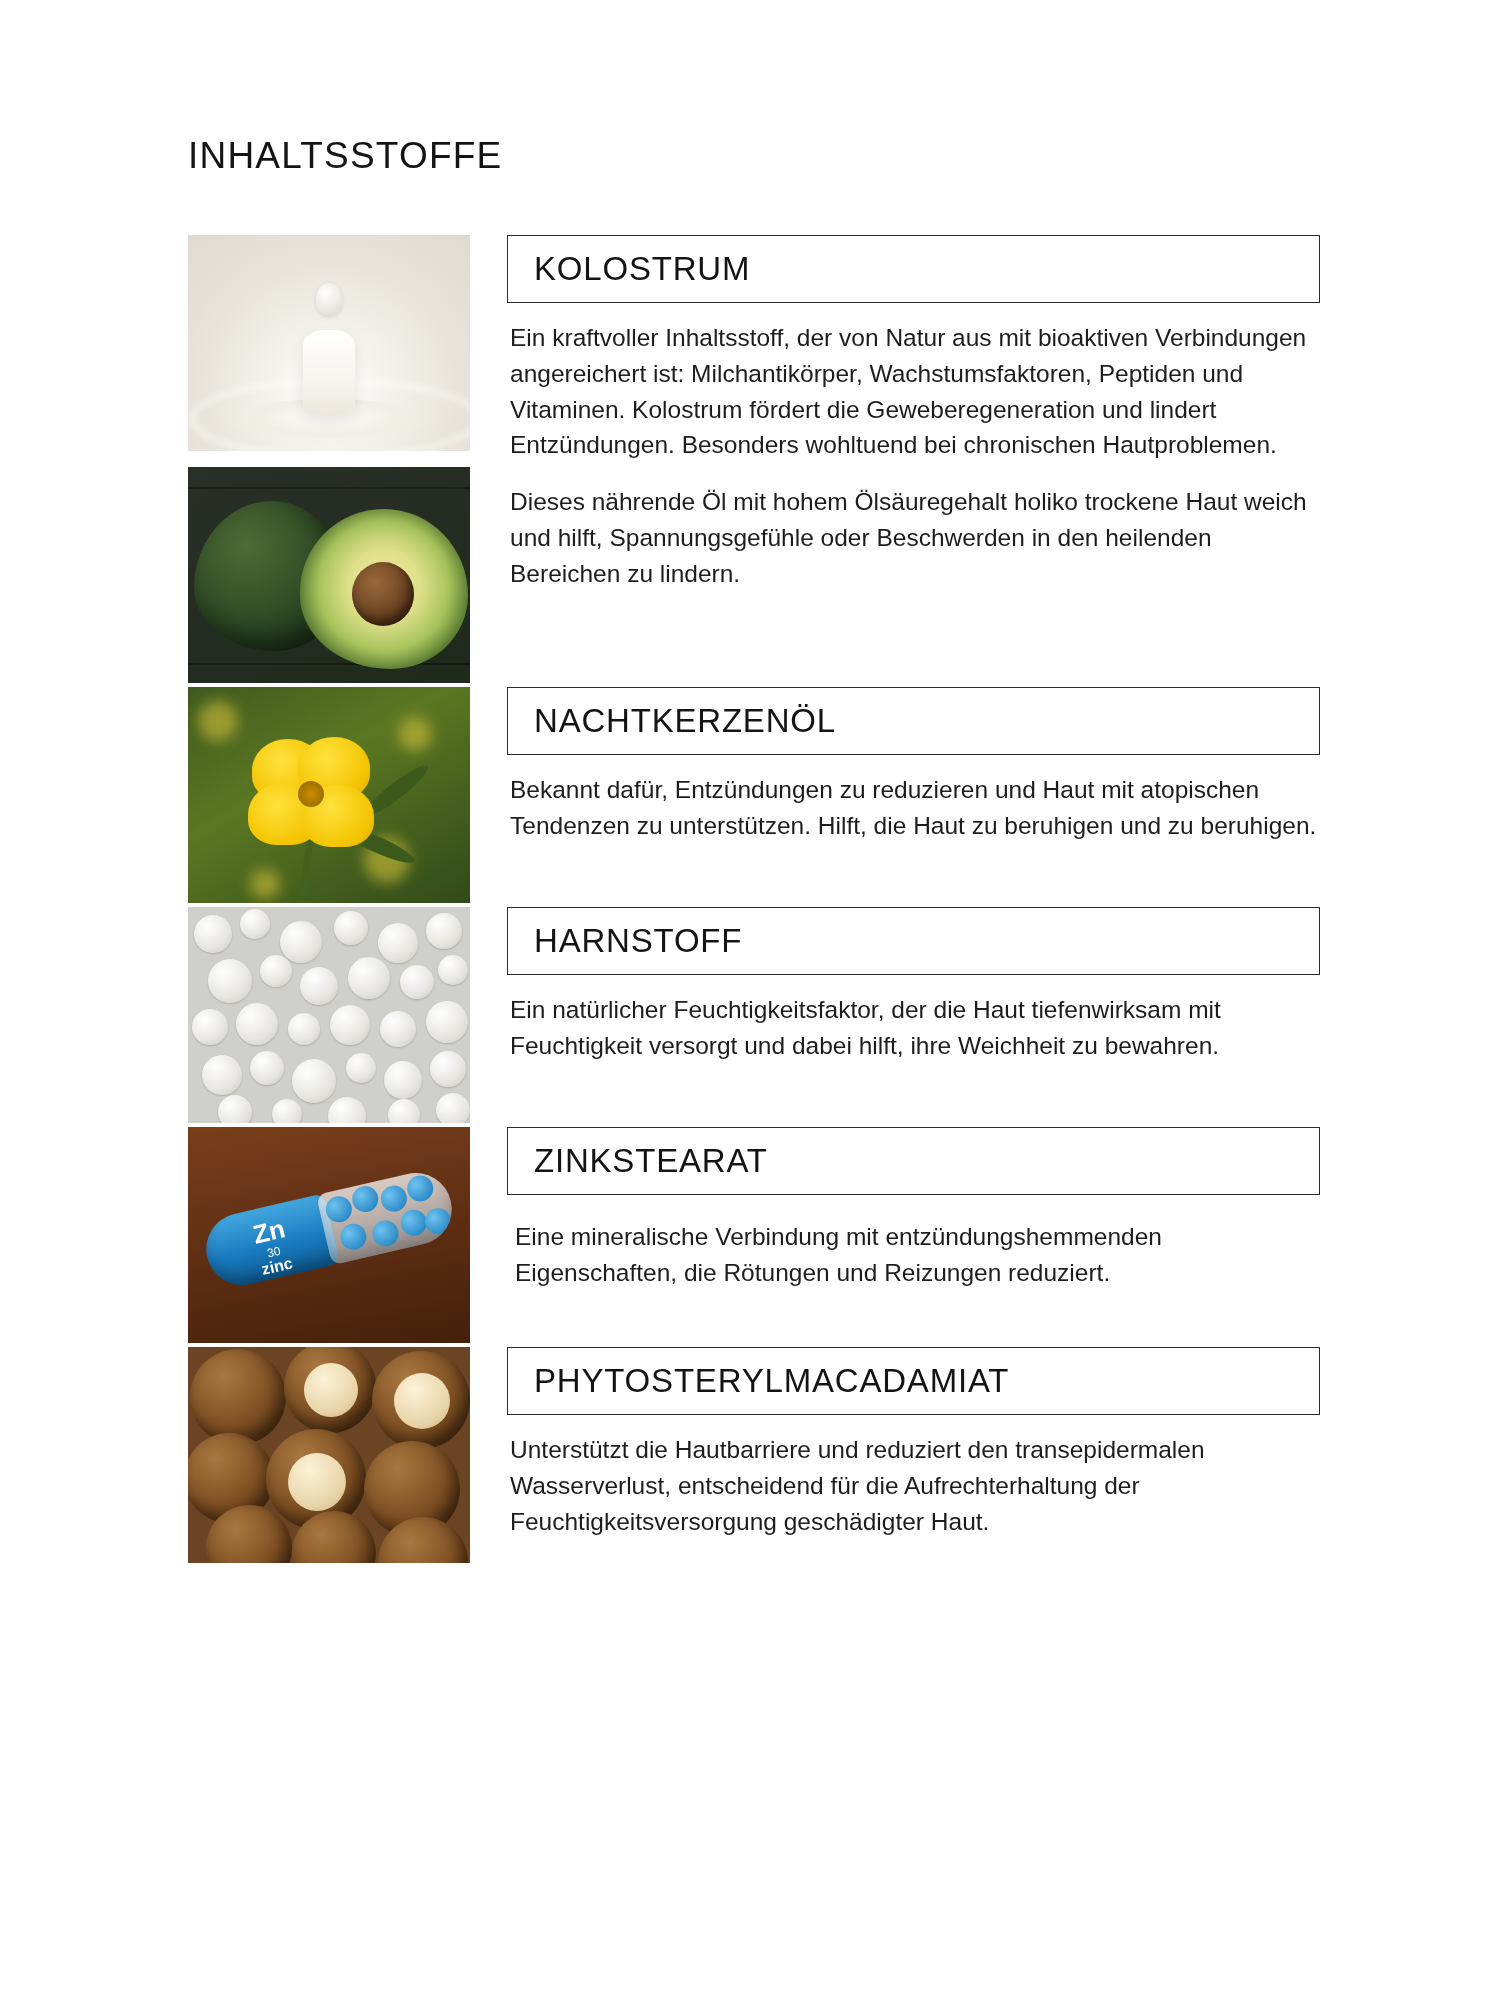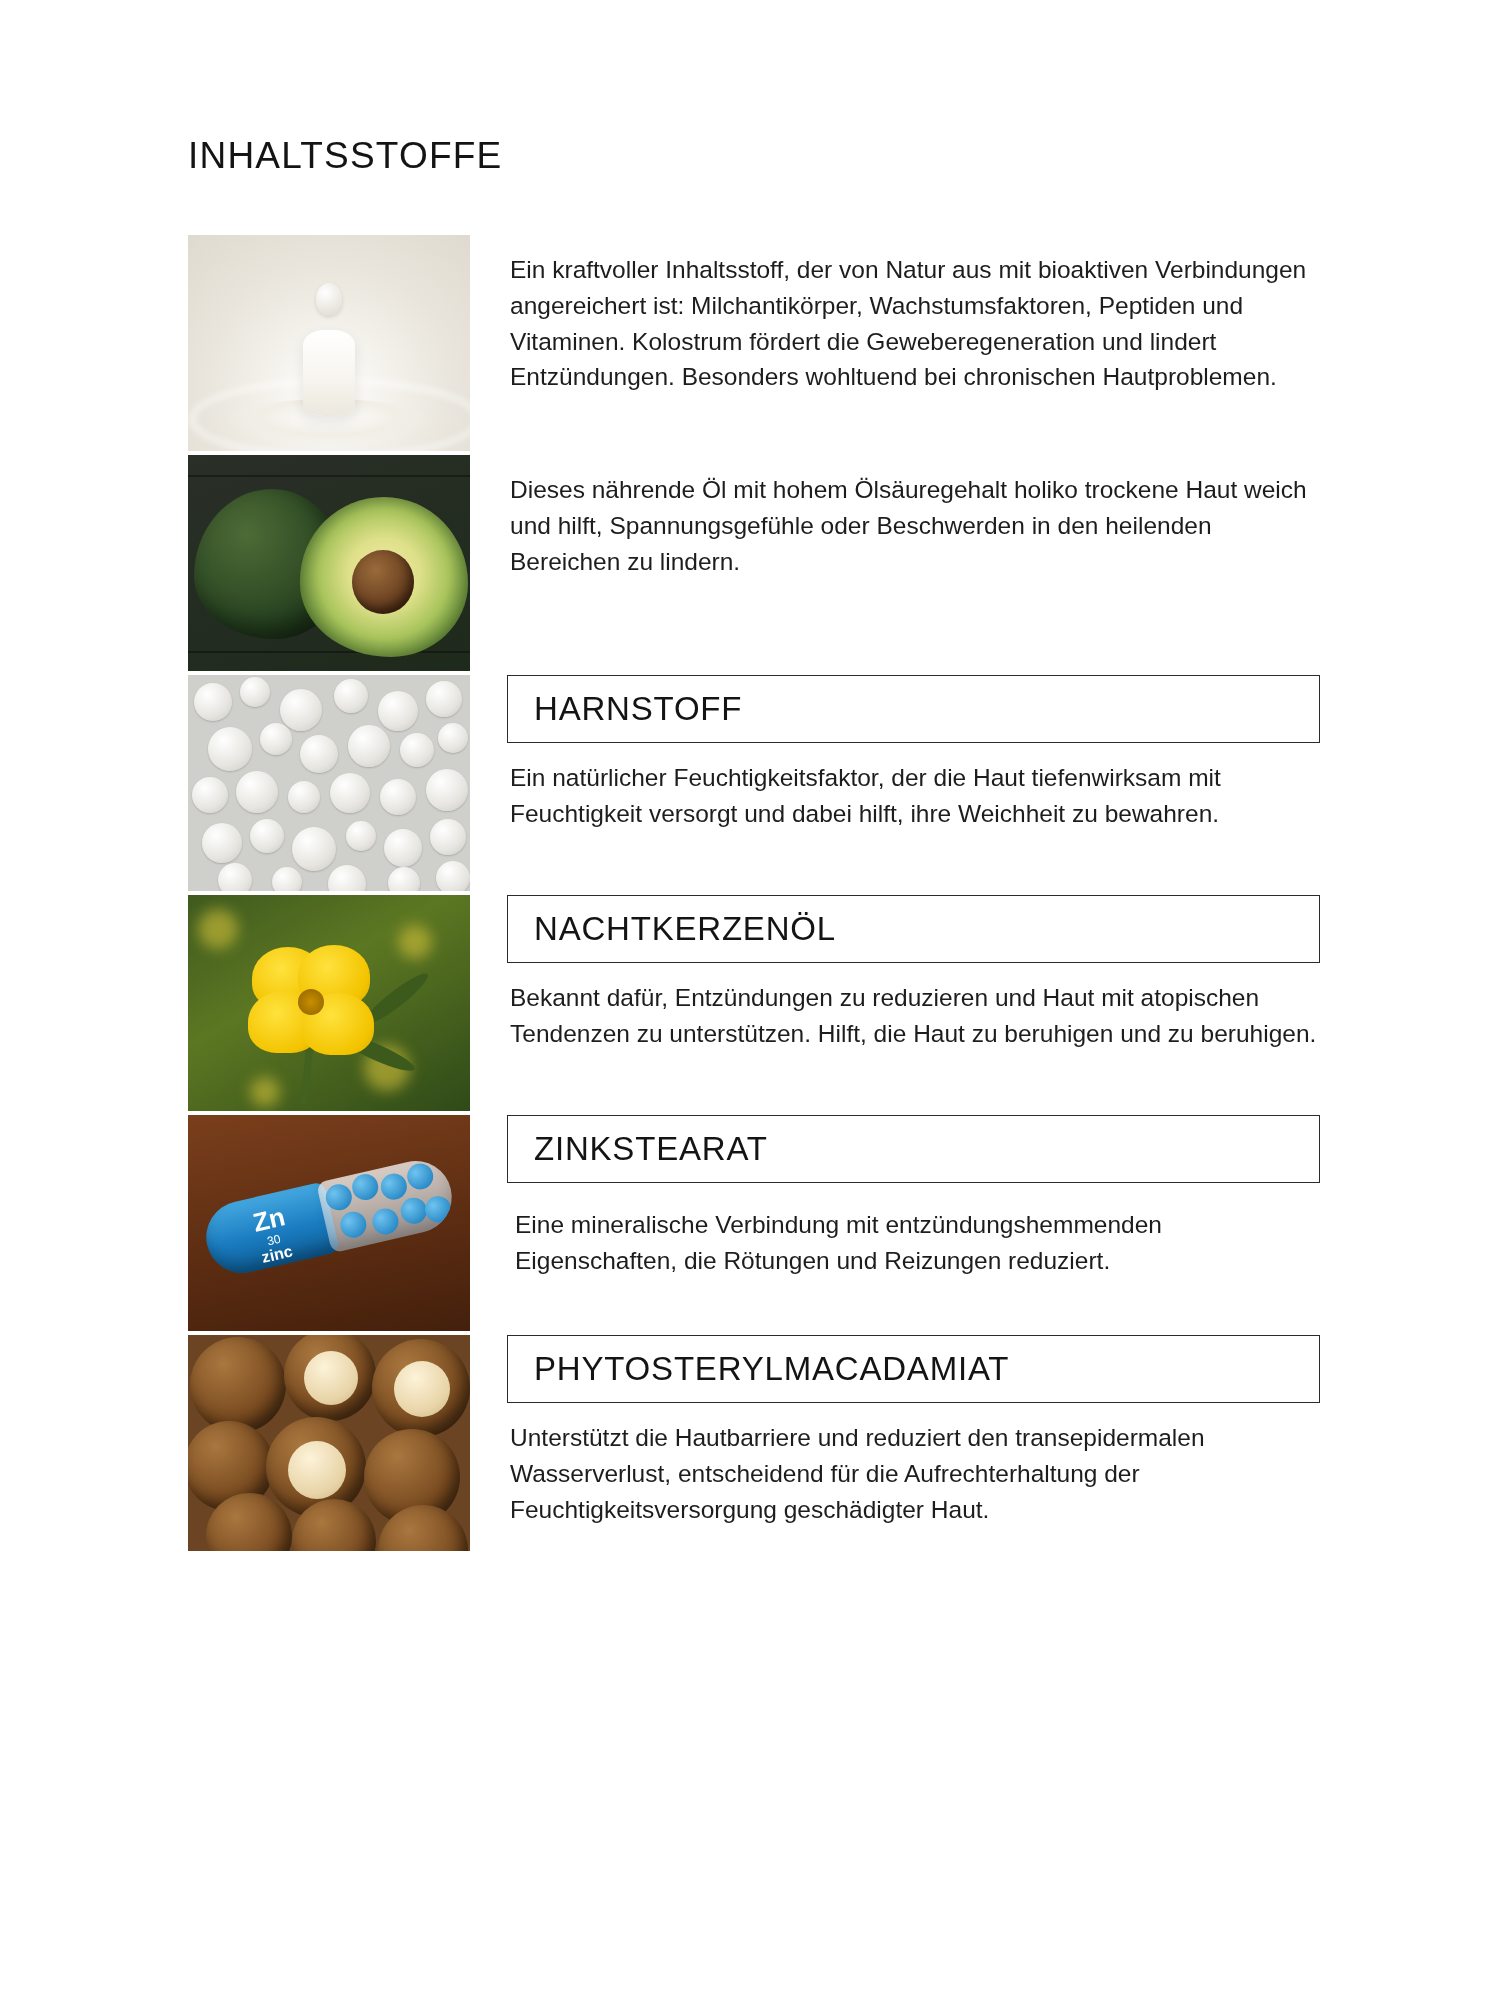--- a/index.html
+++ b/index.html
@@ -313,34 +313,62 @@
   <div class="ingredient-list">
 
     <div class="ingredient">
       <div class="thumb img-milk">
         <div class="ripple2"></div>
         <div class="ripple"></div>
         <div class="column"></div>
         <div class="drop"></div>
       </div>
       <div class="body-col">
+        <div class="name-box">
+          <span class="name">KOLOSTRUM</span>
+        </div>
         <div class="desc">Ein kraftvoller Inhaltsstoff, der von Natur aus mit bioaktiven Verbindungen angereichert ist: Milchantikörper, Wachstumsfaktoren, Peptiden und Vitaminen. Kolostrum fördert die Geweberegeneration und lindert Entzündungen. Besonders wohltuend bei chronischen Hautproblemen.</div>
       </div>
     </div>
 
     <div class="ingredient">
       <div class="thumb img-avocado">
         <div class="board-line" style="top:20px;"></div>
         <div class="board-line" style="top:196px;"></div>
         <div class="half-whole"></div>
         <div class="half-cut"></div>
         <div class="pit"></div>
       </div>
       <div class="body-col">
         <div class="desc">Dieses nährende Öl mit hohem Ölsäuregehalt holiko trockene Haut weich und hilft, Spannungsgefühle oder Beschwerden in den heilenden Bereichen zu lindern.</div>
+      </div>
+    </div>
+
+    <div class="ingredient">
+      <div class="thumb img-primrose">
+        <div class="bokeh" style="left:10px;  top:14px;  width:40px; height:40px;"></div>
+        <div class="bokeh" style="left:210px; top:30px;  width:34px; height:34px;"></div>
+        <div class="bokeh" style="left:176px; top:150px; width:46px; height:46px;"></div>
+        <div class="bokeh" style="left:62px;  top:182px; width:30px; height:30px;"></div>
+        <div class="leaf" style="left:168px; top:96px;  transform:rotate(-38deg);"></div>
+        <div class="leaf" style="left:150px; top:150px; transform:rotate(24deg);"></div>
+        <div class="stem"></div>
+        <div class="flower">
+          <div class="petal p1"></div>
+          <div class="petal p2"></div>
+          <div class="petal p3"></div>
+          <div class="petal p4"></div>
+          <div class="center"></div>
+        </div>
+      </div>
+      <div class="body-col">
+        <div class="name-box">
+          <span class="name">NACHTKERZENÖL</span>
+        </div>
+        <div class="desc">Bekannt dafür, Entzündungen zu reduzieren und Haut mit atopischen Tendenzen zu unterstützen. Hilft, die Haut zu beruhigen und zu beruhigen.</div>
       </div>
     </div>
 
     <div class="ingredient">
       <div class="thumb img-urea">
         <div class="g" style="left:6px;   top:8px;   width:38px; height:38px;"></div>
         <div class="g" style="left:52px;  top:2px;   width:30px; height:30px;"></div>
         <div class="g" style="left:92px;  top:14px;  width:42px; height:42px;"></div>
         <div class="g" style="left:146px; top:4px;   width:34px; height:34px;"></div>
         <div class="g" style="left:190px; top:16px;  width:40px; height:40px;"></div>
@@ -371,45 +399,20 @@
       </div>
       <div class="body-col">
         <div class="name-box">
           <span class="name">HARNSTOFF</span>
         </div>
         <div class="desc">Ein natürlicher Feuchtigkeitsfaktor, der die Haut tiefenwirksam mit Feuchtigkeit versorgt und dabei hilft, ihre Weichheit zu bewahren.</div>
       </div>
     </div>
 
     <div class="ingredient">
-      <div class="thumb img-primrose">
-        <div class="bokeh" style="left:10px;  top:14px;  width:40px; height:40px;"></div>
-        <div class="bokeh" style="left:210px; top:30px;  width:34px; height:34px;"></div>
-        <div class="bokeh" style="left:176px; top:150px; width:46px; height:46px;"></div>
-        <div class="bokeh" style="left:62px;  top:182px; width:30px; height:30px;"></div>
-        <div class="leaf" style="left:168px; top:96px;  transform:rotate(-38deg);"></div>
-        <div class="leaf" style="left:150px; top:150px; transform:rotate(24deg);"></div>
-        <div class="stem"></div>
-        <div class="flower">
-          <div class="petal p1"></div>
-          <div class="petal p2"></div>
-          <div class="petal p3"></div>
-          <div class="petal p4"></div>
-          <div class="center"></div>
-        </div>
-      </div>
-      <div class="body-col">
-        <div class="name-box">
-          <span class="name">NACHTKERZENÖL</span>
-        </div>
-        <div class="desc">Bekannt dafür, Entzündungen zu reduzieren und Haut mit atopischen Tendenzen zu unterstützen. Hilft, die Haut zu beruhigen und zu beruhigen.</div>
-      </div>
-    </div>
-
-    <div class="ingredient">
       <div class="thumb img-zinc">
         <div class="capsule">
           <div class="cap-left">
             <div class="zn-label">
               <span class="sym">Zn</span>
               <span class="num">30</span>
               <span class="word">zinc</span>
             </div>
           </div>
           <div class="cap-right">

